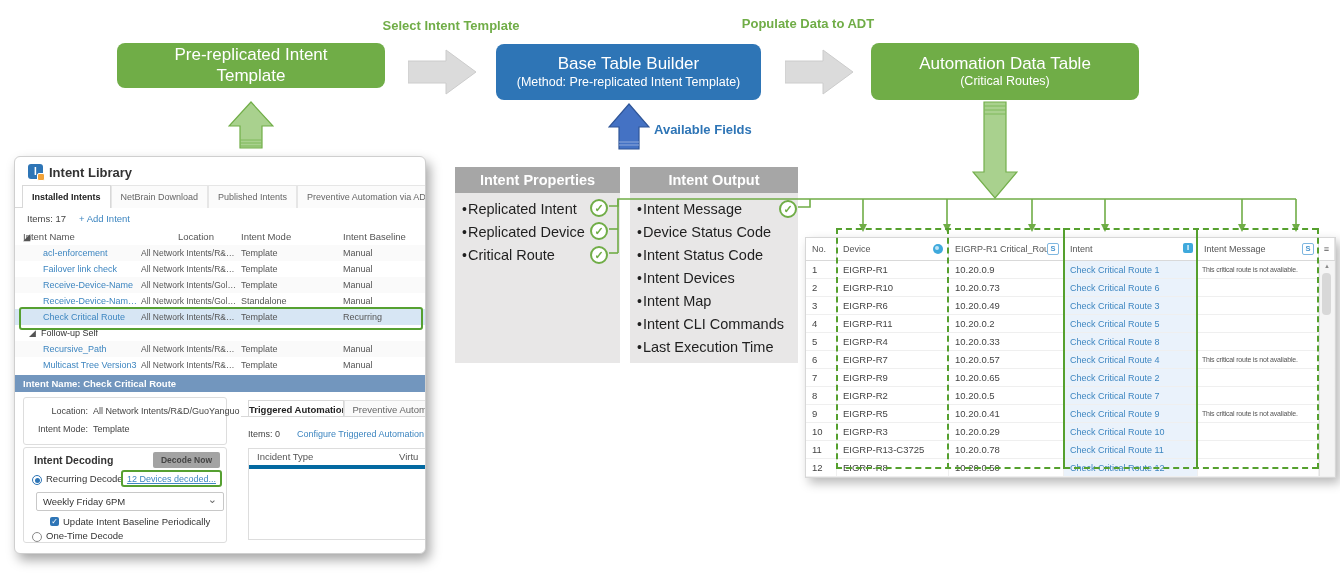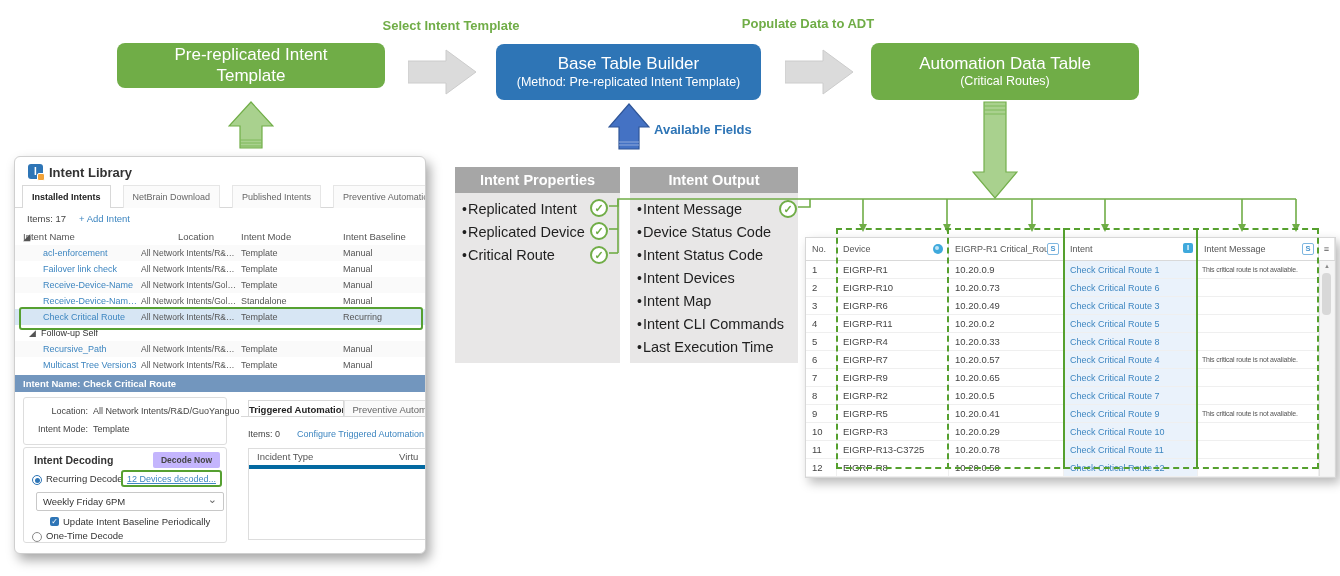--- a/index.html
+++ b/index.html
@@ -39,21 +39,21 @@
   
   .window{position:absolute;left:14px;top:156px;width:410px;height:396px;background:#fff;
           border:1px solid #CFCFCF;border-radius:6px;box-shadow:4px 6px 12px rgba(0,0,0,.35);
           overflow:hidden;z-index:2;font-size:10px;}
   .win-title{position:absolute;left:34px;top:8px;font-size:13px;font-weight:700;color:#333;}
   .win-ico{position:absolute;left:13px;top:7px;width:15px;height:15px;border-radius:3px;
            background:#2E75B6;color:#fff;font-size:10px;font-weight:700;text-align:center;line-height:15px;}
   .win-ico:after{content:"";position:absolute;right:-2px;bottom:-2px;width:6px;height:6px;
            border-radius:2px;background:#F2A33A;border:1px solid #fff;}
   .tabs{position:absolute;left:0;top:28px;width:100%;height:23px;display:flex;
-        border-bottom:1px solid #D8D8D8;padding-left:7px;box-sizing:border-box;gap:12px;}
+        border-bottom:1px solid #D8D8D8;padding-left:7px;box-sizing:border-box;}
   .tab{height:22px;line-height:22px;padding:0 9px;font-size:9px;color:#666;background:#FBFBFB;
        border:1px solid #E6E6E6;border-bottom:none;white-space:nowrap;}
   .tab.active{background:#fff;color:#222;font-weight:700;border-color:#D8D8D8;position:relative;top:0;}
   .items-row{position:absolute;left:12px;top:56px;font-size:9.5px;color:#444;}
   .add-link{position:absolute;left:64px;top:56px;font-size:9.5px;color:#3E86C0;}
   .lib-cols{position:absolute;left:0;top:72px;width:100%;height:16px;color:#555;}
   .lib-cols span{position:absolute;font-size:9.5px;line-height:16px;}
   .tri{font-size:6px;color:#555;}
   #lib-rows{position:absolute;left:0;top:88px;width:100%;}
   .lrow{position:relative;height:16px;line-height:16px;background:#fff;}
@@ -67,21 +67,21 @@
   .grp-tri{left:14px;top:0;}
   .grp-name{left:26px;color:#333;}
   .sel-outline{position:absolute;left:4px;top:150px;width:400px;height:19px;border:2px solid #56A031;
                border-radius:3px;z-index:3;pointer-events:none;}
   .banner{position:absolute;left:0;top:218px;width:100%;height:17px;background:#7296BE;color:#fff;
           font-weight:700;font-size:9.5px;line-height:17px;padding-left:8px;box-sizing:border-box;}
   .dbox{position:absolute;border:1px solid #DDD;border-radius:3px;background:#fff;}
   .loc-line{position:absolute;font-size:9px;color:#444;white-space:nowrap;}
   .loc-lab{display:inline-block;width:58px;text-align:right;margin-right:5px;}
   .decode-title{position:absolute;left:10px;top:6px;font-size:10.5px;font-weight:700;color:#333;}
-  .btn{position:absolute;right:6px;top:4px;background:#c4b5fd;border-radius:2px;font-size:8.5px;
+  .btn{position:absolute;right:6px;top:4px;background:#a3a3a3;border-radius:2px;font-size:8.5px;
        font-weight:700;color:#444;padding:3px 8px;}
   .radio{position:absolute;width:8px;height:8px;border:1px solid #8A8A8A;border-radius:50%;background:#fff;}
   .radio.on{border-color:#2E75B6;}
   .radio.on:after{content:"";position:absolute;left:1.5px;top:1.5px;width:5px;height:5px;
                   border-radius:50%;background:#2E75B6;}
   .rlab{position:absolute;font-size:9.5px;color:#333;}
   .dev-link-box{position:absolute;right:4px;top:22px;border:2px solid #56A031;border-radius:3px;padding:1px 4px;}
   .dev-link{font-size:9px;color:#3E86C0;text-decoration:underline;}
   .select{position:absolute;left:12px;top:44px;width:180px;height:17px;border:1px solid #C8C8C8;
           border-radius:2px;font-size:9.5px;color:#333;line-height:17px;padding-left:6px;}

